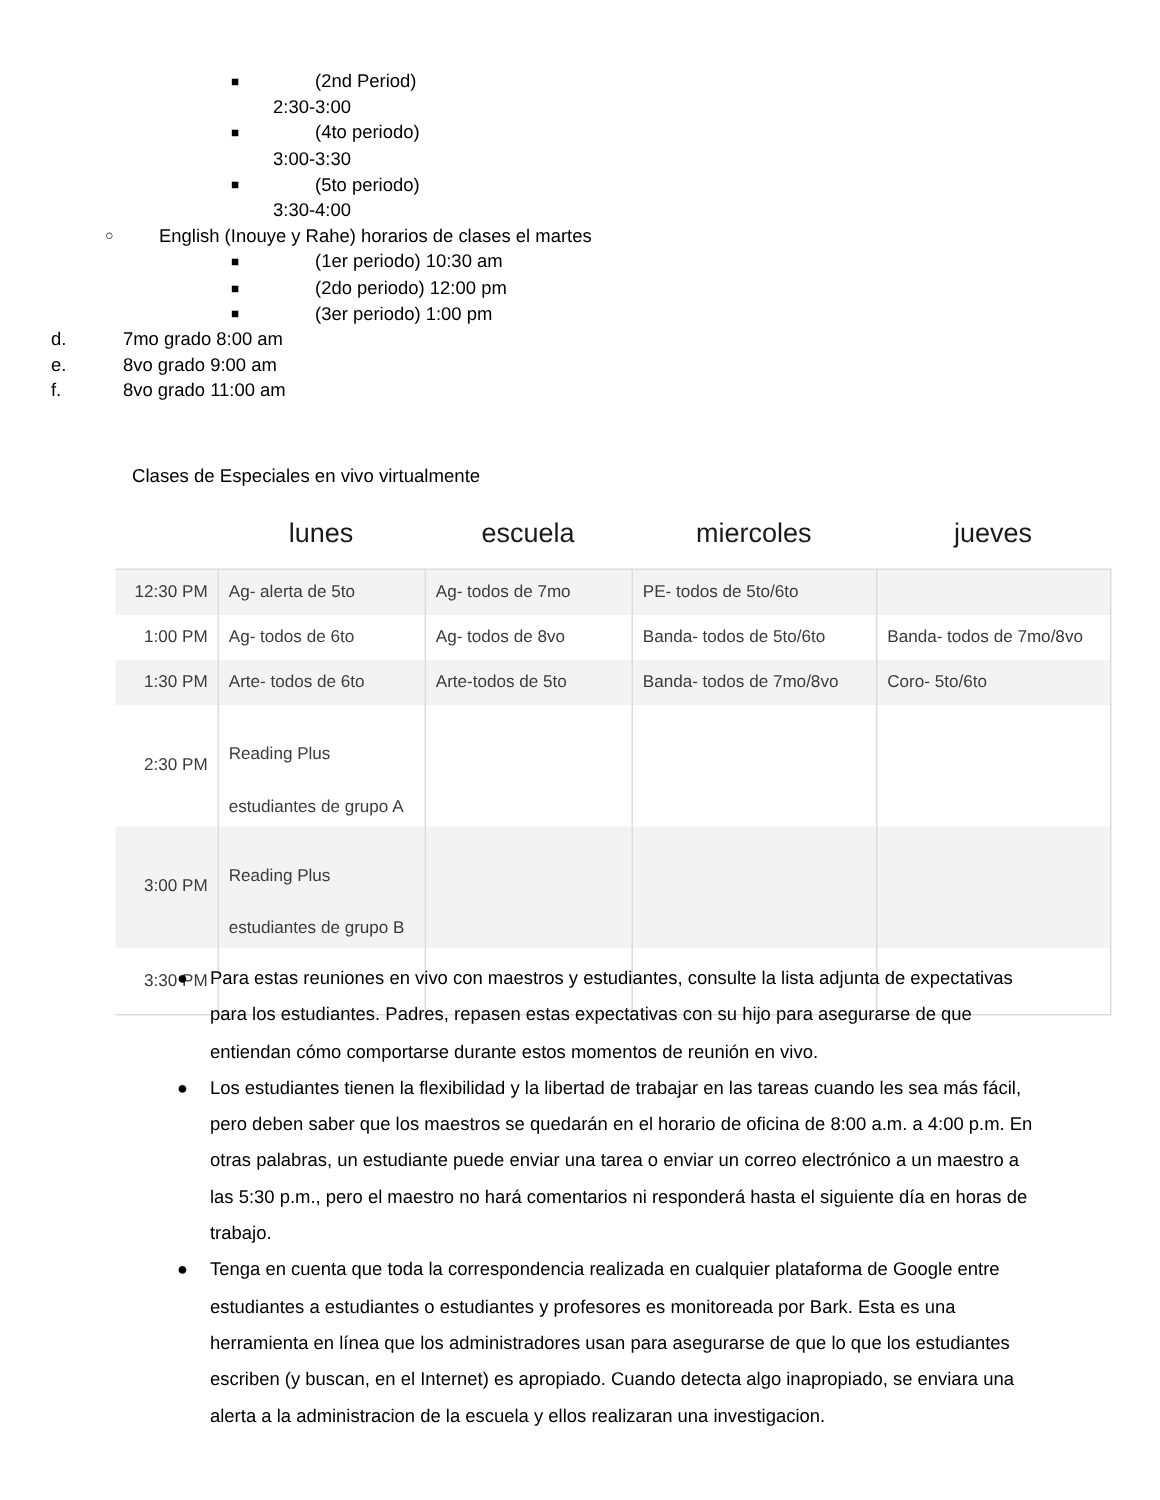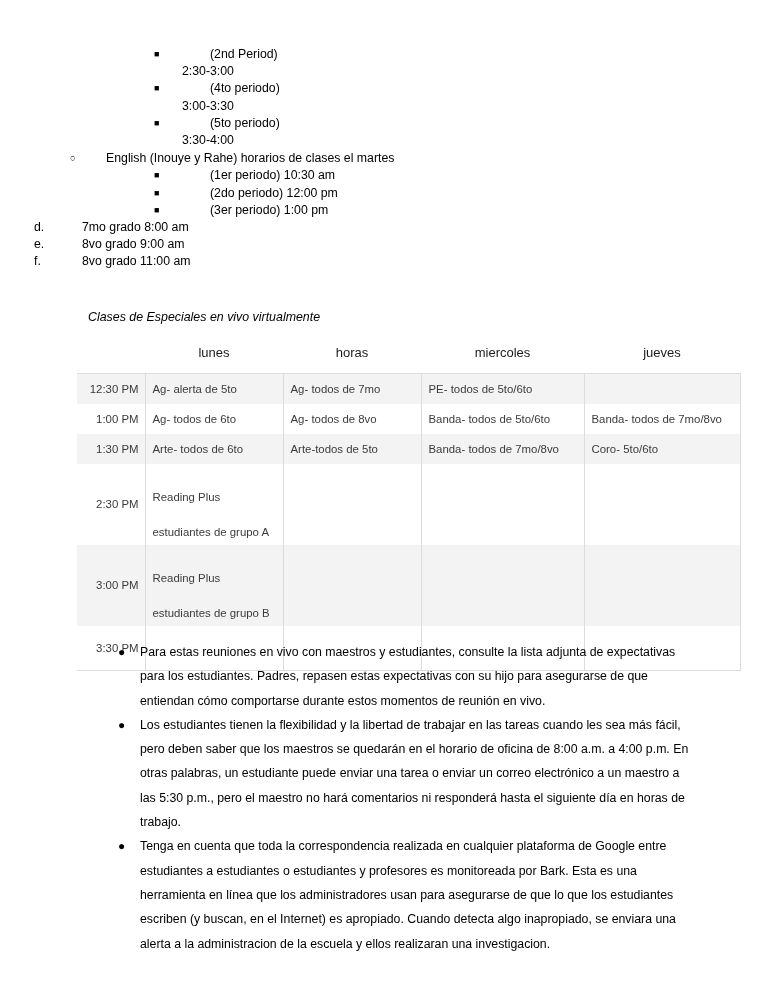--- a/index.html
+++ b/index.html
@@ -78,21 +78,20 @@
   }
 
   
   .section-title {
     position: absolute;
     left: 88px;
     top: 309px;
     font-size: 12.4px;
     line-height: 16px;
     color: #000;
-    font-style: italic;
   }
 
   
   .table-wrap {
     position: absolute;
     left: 77px;
     top: 345px;
     width: 663px;
   }
 
@@ -102,21 +101,21 @@
     table-layout: fixed;
     font-size: 11.4px;
     color: #3b3b3b;
   }
   table.sched col.c-time  { width: 68px; }
   table.sched col.c-day   { width: 138px; }
   table.sched col.c-day3  { width: 163px; }
   table.sched col.c-day4  { width: 156px; }
 
   table.sched thead th {
-    font-size: 13px;
+    font-size: 18px;
     font-weight: normal;
     color: #1a1a1a;
     text-align: center;
     padding: 0 0 13px 0;
     border: none;
     background: transparent;
   }
   table.sched thead th.h-time { }
 
   table.sched tbody td {
@@ -209,21 +208,21 @@
         <col class="c-time">
         <col class="c-day">
         <col class="c-day">
         <col class="c-day3">
         <col class="c-day4">
       </colgroup>
       <thead>
         <tr>
           <th class="h-time"></th>
           <th>lunes</th>
-          <th>horas</th>
+          <th>escuela</th>
           <th>miercoles</th>
           <th>jueves</th>
         </tr>
       </thead>
       <tbody>
 
         <tr>
           <td class="tcell">12:30 PM</td>
           <td>Ag- alerta de 5to</td>
           <td>Ag- todos de 7mo</td>

